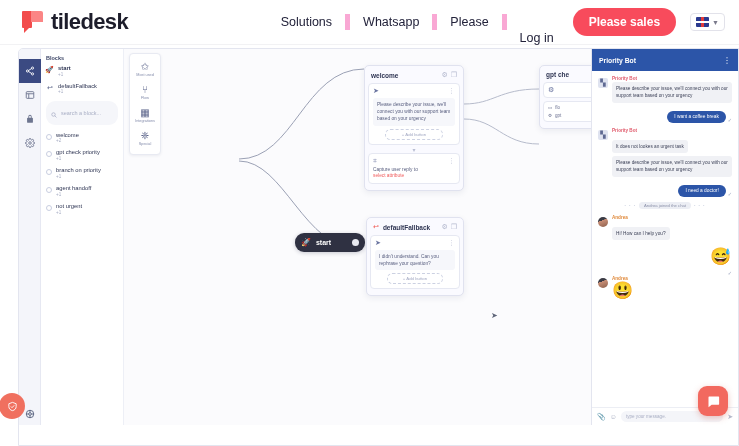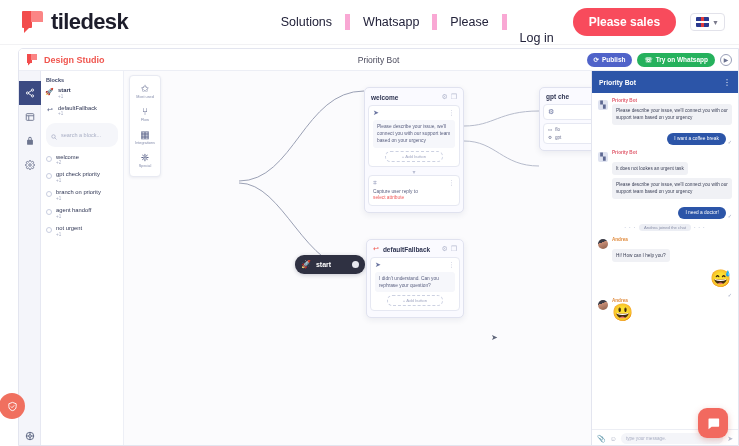--- a/index.html
+++ b/index.html
@@ -282,40 +282,20 @@
       <div class="cta-btn">Please sales</div>
       <div class="lang">
         <div class="flag"></div>
         <span class="caret">▼</span>
       </div>
     </div>
   </div>
 
   <div class="app">
 
-    <div class="app-header">
-      <div class="app-logo">
-        <div class="a1"></div>
-          <div class="a2"></div>
-          <div class="a3"></div>
-      </div>
-      <div class="app-title">Design Studio</div>
-      <div class="bot-title">Priority Bot</div>
-      <div class="hdr-right">
-        <div class="pill publish">
-          <span>⟳</span>
-          <span>Publish</span>
-        </div>
-        <div class="pill whatsapp">
-          <span>☏</span>
-          <span>Try on Whatsapp</span>
-        </div>
-        <div class="icon-circle">▶</div>
-      </div>
-    </div>
 
     <div class="app-body">
 
       <div class="rail">
         <div class="rail-item active">
           <svg width="10" height="10" viewBox="0 0 24 24" fill="none" stroke="currentColor" stroke-width="2.2">
             <circle cx="18" cy="5" r="2.6"></circle>
               <circle cx="6" cy="12" r="2.6"></circle>
               <circle cx="18" cy="19" r="2.6"></circle>
             <line x1="8.4" y1="10.8" x2="15.6" y2="6.2"></line>

